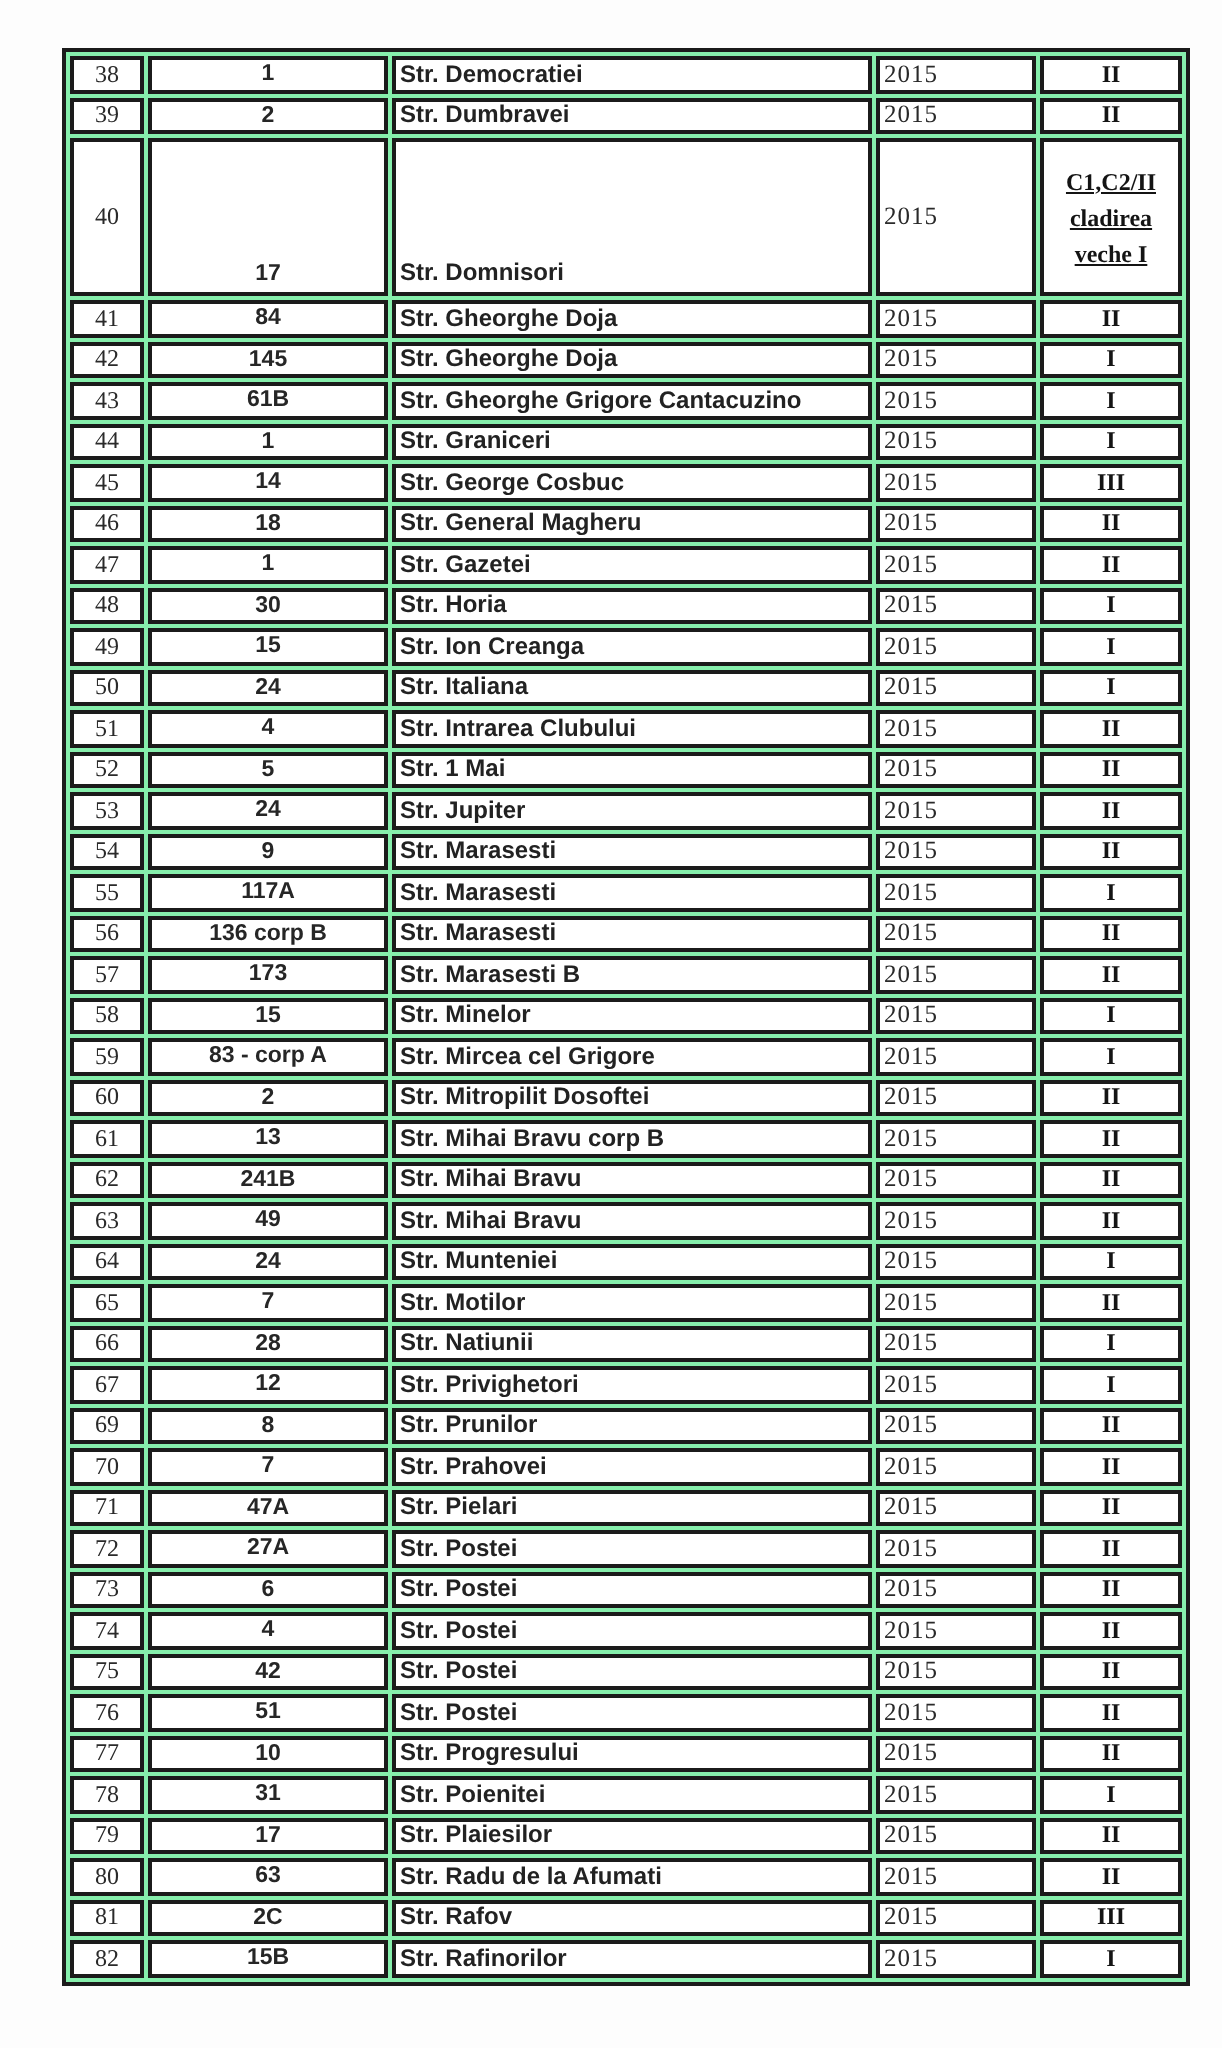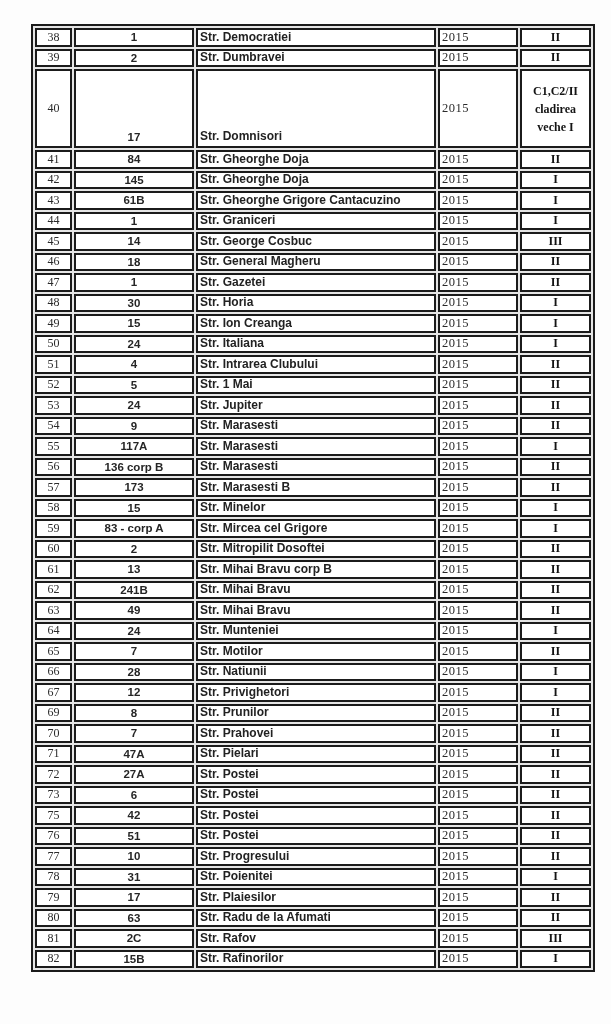--- a/index.html
+++ b/index.html
@@ -21,21 +21,21 @@
   }
   table.doc-table {
     position: absolute;
     left: 31px;
     top: 24px;
     width: 564px;
     table-layout: fixed;
     border-collapse: separate;
     border-spacing: 2px;
     border: 2px solid #1b1b1b;
-    background: #e5e5e5;
+    background: #86efac;
   }
   table.doc-table td {
     box-sizing: border-box;
     border: 2px solid #1b1b1b;
     background: #ffffff;
     height: 18.5px;
     padding: 0 2px;
     overflow: hidden;
     white-space: nowrap;
     vertical-align: middle;
@@ -82,20 +82,21 @@
   }
   tr.tall td.c-num,
   tr.tall td.c-street {
     vertical-align: bottom;
     padding-bottom: 3px;
   }
   tr.tall td.c-cat {
     white-space: normal;
     line-height: 1.5;
     padding: 0 1px;
+    text-decoration: underline;
   }
 </style>
 </head>
 <body>
 
 <div class="sheet">
   <table class="doc-table">
     <colgroup>
       <col style="width:37px">
       <col style="width:120px">
@@ -347,20 +348,27 @@
           <td class="c-cat">II</td>
         </tr>
         <tr>
           <td class="c-no">73</td>
           <td class="c-num">6</td>
           <td class="c-street">Str. Postei</td>
           <td class="c-year">2015</td>
           <td class="c-cat">II</td>
         </tr>
         <tr>
+          <td class="c-no">74</td>
+          <td class="c-num">4</td>
+          <td class="c-street">Str. Postei</td>
+          <td class="c-year">2015</td>
+          <td class="c-cat">II</td>
+        </tr>
+        <tr>
           <td class="c-no">75</td>
           <td class="c-num">42</td>
           <td class="c-street">Str. Postei</td>
           <td class="c-year">2015</td>
           <td class="c-cat">II</td>
         </tr>
         <tr>
           <td class="c-no">76</td>
           <td class="c-num">51</td>
           <td class="c-street">Str. Postei</td>

